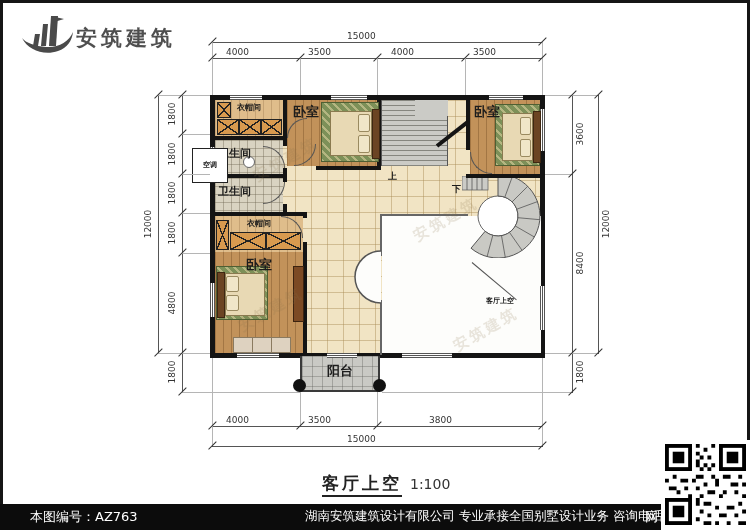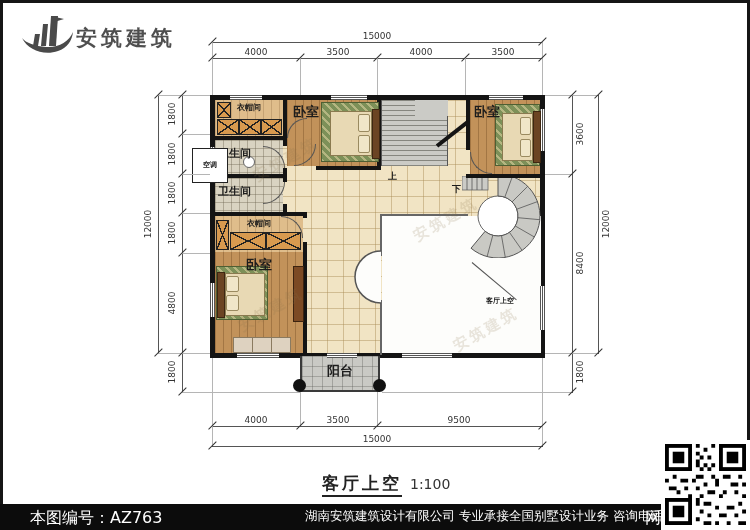--- a/index.html
+++ b/index.html
@@ -44,28 +44,28 @@
   .pillow{position:absolute;background:#f0e6c8;border:1px solid #9a8a60;border-radius:2px;}
   .sofa{position:absolute;background:#ded2c0;box-sizing:border-box;border:1px solid #8a7a60;
      background-image:repeating-linear-gradient(90deg,transparent 0 18px,#8a7a60 18px 19px);}
   .cabinet{position:absolute;background:#7c4a24;border:1px solid #3c2310;}
   .basin{position:absolute;width:10px;height:10px;border-radius:50%;background:#fff;border:1px solid #666;}
   .acbox{position:absolute;background:#fff;border:1.5px solid #222;text-align:center;}
   
   .dline{position:absolute;background:#555;}
   .ext{position:absolute;background:#b5b5b5;}
   .tick{position:absolute;width:11px;height:1.2px;background:#333;transform:rotate(-45deg);transform-origin:center;}
-  .dim{position:absolute;font-size:9px;color:#333;text-align:center;width:60px;}
+  .dim{position:absolute;font-size:9px;color:#333;text-align:left;width:60px;}
   .vdim{position:absolute;font-size:9px;color:#333;text-align:center;width:40px;height:12px;transform:rotate(-90deg);}
   .wm{position:absolute;font-size:15px;font-weight:bold;letter-spacing:3px;color:rgba(140,115,80,.18);transform:rotate(-30deg);}
   
   .title-name{font-size:17px;font-weight:bold;color:#222;letter-spacing:3px;border-bottom:2px solid #222;padding-bottom:2px;}
   .title-scale{font-size:14px;color:#333;margin-left:8px;}
   .footer{position:absolute;left:0;top:504px;width:750px;height:26px;background:#0c0c0c;color:#fff;}
-  .ftext{position:absolute;font-size:16px;color:#fff;white-space:nowrap;}
+  .ftext{position:absolute;font-size:13px;color:#fff;white-space:nowrap;}
   .qr{position:absolute;left:661px;top:440px;width:89px;height:90px;background:#fff;}
 </style>
 </head>
 <body>
 <div class="page">
 
 <div class="frame" style="left:0;top:0;width:750px;height:3px;"></div>
 <div class="frame" style="left:0;top:0;width:3px;height:530px;"></div>
 <div class="frame" style="left:747px;top:0;width:3px;height:530px;"></div>
 
@@ -269,21 +269,21 @@
 <div class="tick" style="left:593px;top:94px;"></div>
 <div class="tick" style="left:593px;top:352px;"></div>
 
 <div class="dim" style="left:347px;top:31px;">15000</div>
 <div class="dim" style="left:226px;top:47px;">4000</div>
 <div class="dim" style="left:308px;top:47px;">3500</div>
 <div class="dim" style="left:391px;top:47px;">4000</div>
 <div class="dim" style="left:473px;top:47px;">3500</div>
 <div class="dim" style="left:226px;top:415px;">4000</div>
 <div class="dim" style="left:308px;top:415px;">3500</div>
-<div class="dim" style="left:429px;top:415px;">9500</div>
+<div class="dim" style="left:429px;top:415px;">3800</div>
 <div class="dim" style="left:347px;top:434px;">15000</div>
 <div class="vdim" style="left:153px;top:108px;">1800</div>
 <div class="vdim" style="left:153px;top:148px;">1800</div>
 <div class="vdim" style="left:153px;top:187px;">1800</div>
 <div class="vdim" style="left:153px;top:227px;">1800</div>
 <div class="vdim" style="left:153px;top:297px;">4800</div>
 <div class="vdim" style="left:153px;top:366px;">1800</div>
 <div class="vdim" style="left:129px;top:218px;">12000</div>
 <div class="vdim" style="left:561px;top:128px;">3600</div>
 <div class="vdim" style="left:561px;top:257px;">8400</div>

